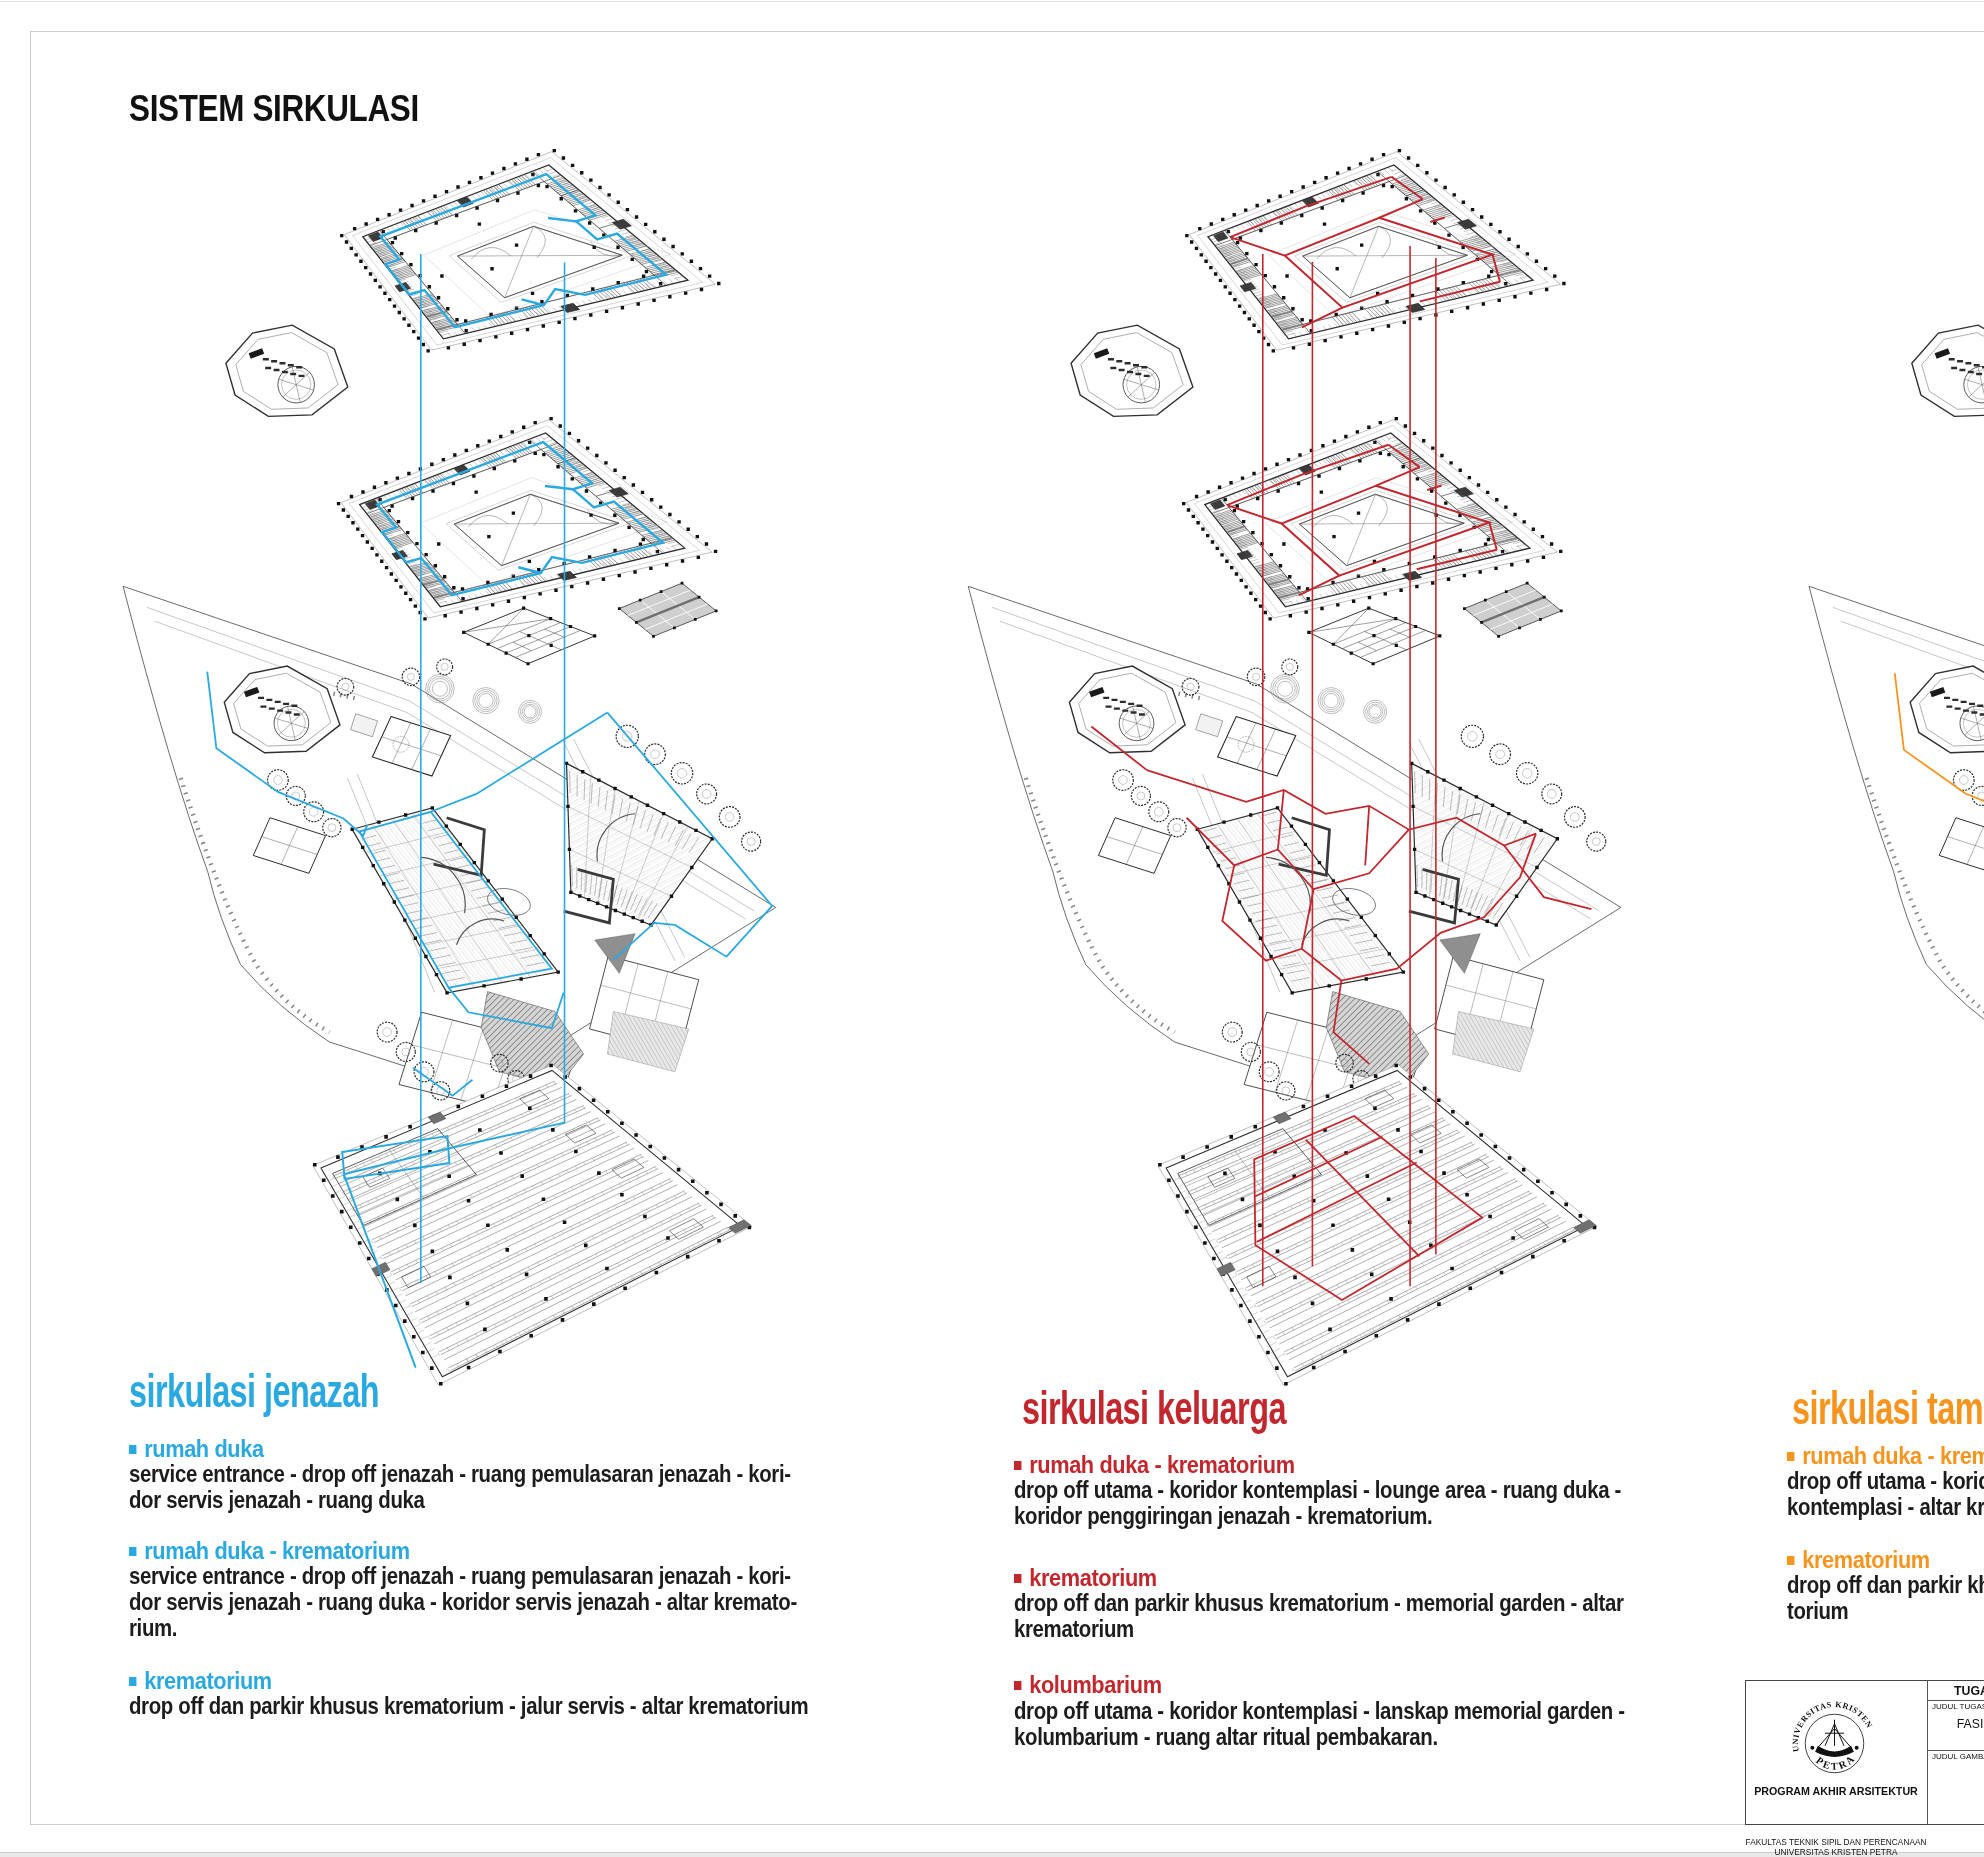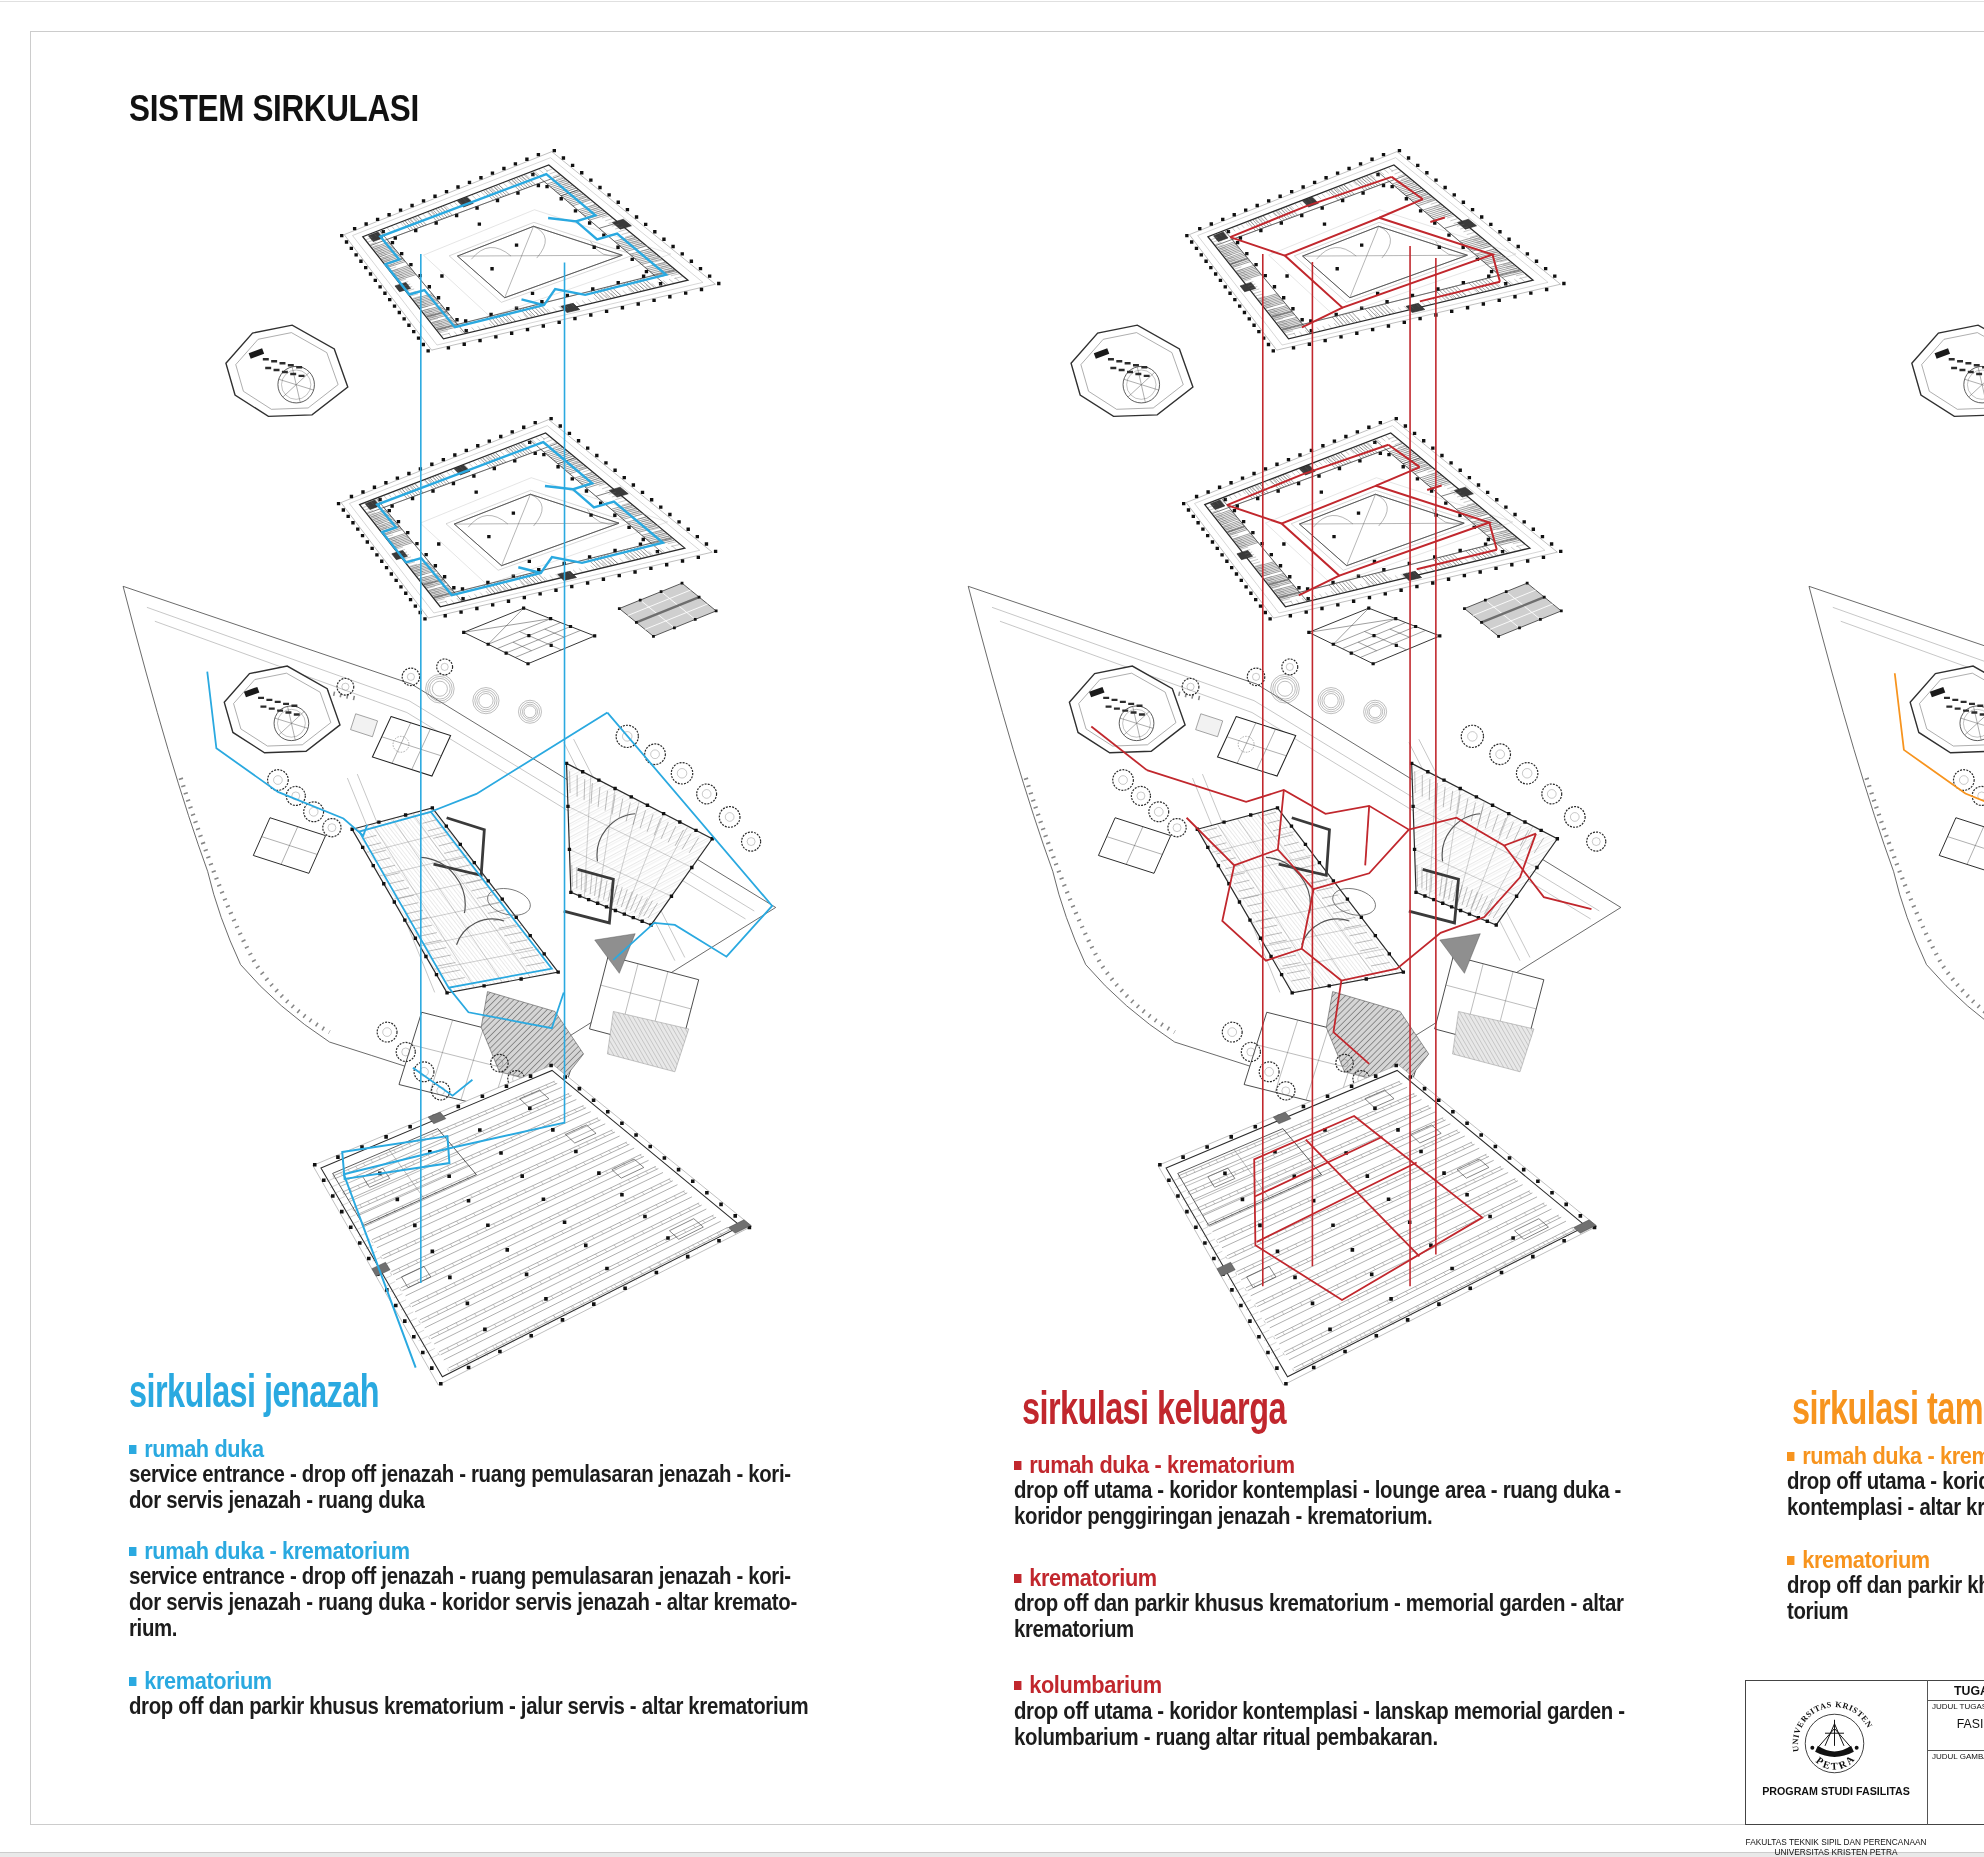--- a/index.html
+++ b/index.html
@@ -568,21 +568,21 @@
 <div class="tb" style="left:1787px;top:1572px">drop off dan parkir khusus krematorium - memorial garden - altar krema-<br>torium</div>
 <div class="tbx" style="left:1745px;top:1680px;width:851px;height:145px;border:0.8px solid #444"></div>
 <div class="vl" style="left:1927px;top:1680px;height:145px"></div>
 <div class="hl" style="left:1927px;top:1700px;width:326px"></div>
 <div class="hl" style="left:1927px;top:1750px;width:544px"></div>
 <div class="lab" style="left:1932px;top:1702px">JUDUL TUGAS</div>
 <div class="lab" style="left:1932px;top:1752px">JUDUL GAMBAR</div>
 <div class="tc b" style="left:1927px;top:1684px;width:326px;font-size:12.3px">TUGAS AKHIR - SEMESTER GENAP 2023/2024</div>
 <div class="tc" style="left:1927px;top:1717px;width:326px;font-size:12.3px;line-height:14.3px">FASILITAS PERSEMAYAMAN, KREMATORIUM,<br>DAN KOLUMBARIUM DI SURABAYA</div>
 <div class="tc" style="left:1927px;top:1781px;width:254px;font-size:13px">SISTEM SIRKULASI</div>
-<div class="tc b" style="left:1745px;top:1785px;width:182px;font-size:10.7px">PROGRAM STUDI FASILITAS</div>
+<div class="tc b" style="left:1745px;top:1785px;width:182px;font-size:10.7px">PROGRAM AKHIR ARSITEKTUR</div>
 <div class="tc" style="left:1745px;top:1838px;width:182px;font-size:8.3px;line-height:9.5px">FAKULTAS TEKNIK SIPIL DAN PERENCANAAN<br>UNIVERSITAS KRISTEN PETRA<br>SURABAYA</div>
 <svg class="logo" width="87" height="87" viewBox="0 0 220 220" style="left:1791px;top:1700px">
 <circle cx="110" cy="110" r="74" fill="none" stroke="#111" stroke-width="2"></circle>
 <defs>
       <path id="arcT" d="M23,140 A92,92 0 1 1 197,140"></path>
 <path id="arcB" d="M110,110 m-66,0 a66,66 0 0 0 132,0"></path>
     </defs>
 <text font-size="21" font-weight="bold" letter-spacing="1.5" fill="#111" font-family="Liberation Serif,serif"><textPath href="#arcT" startOffset="3%">UNIVERSITAS KRISTEN</textPath></text>
 <text font-size="26" font-weight="bold" letter-spacing="6" fill="#111" font-family="Liberation Serif,serif"><textPath href="#arcB" startOffset="24%">PETRA</textPath></text>
 <path d="M110,50 L110,116 M110,60 L86,116 M110,60 L134,116 M110,72 L70,118 M110,72 L150,118 M86,84 L134,84" stroke="#111" stroke-width="2.5" fill="none"></path>

